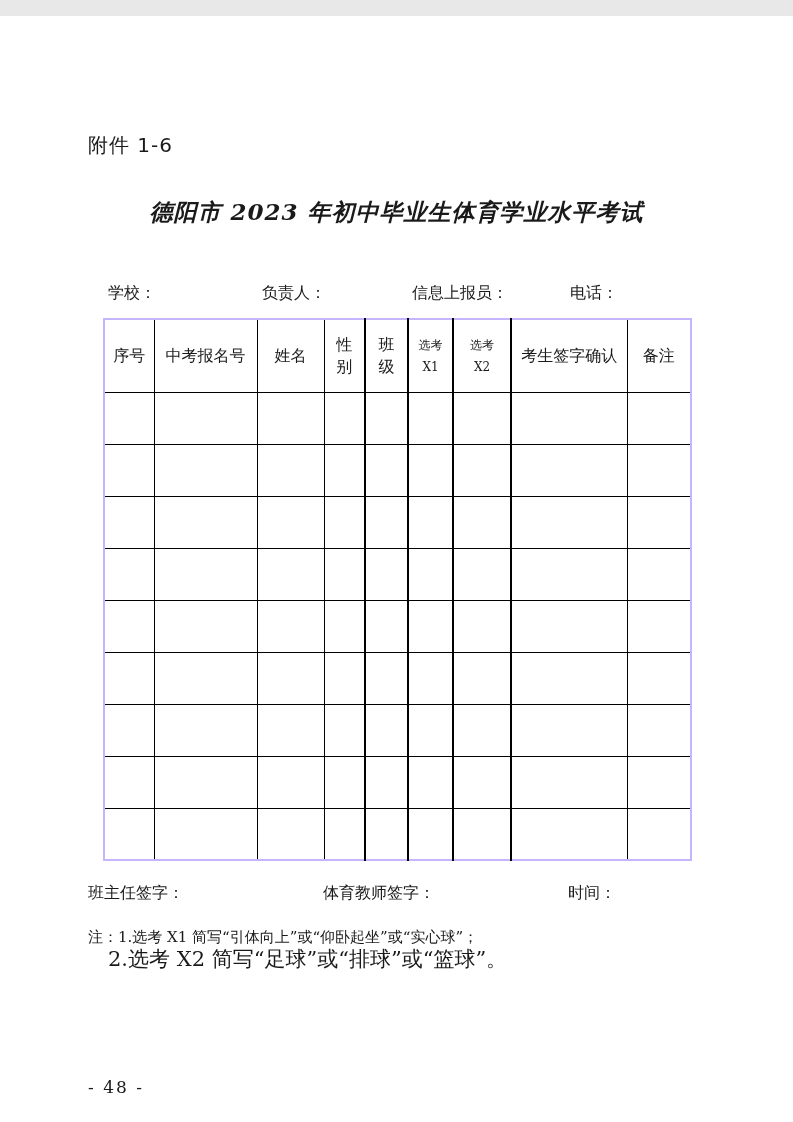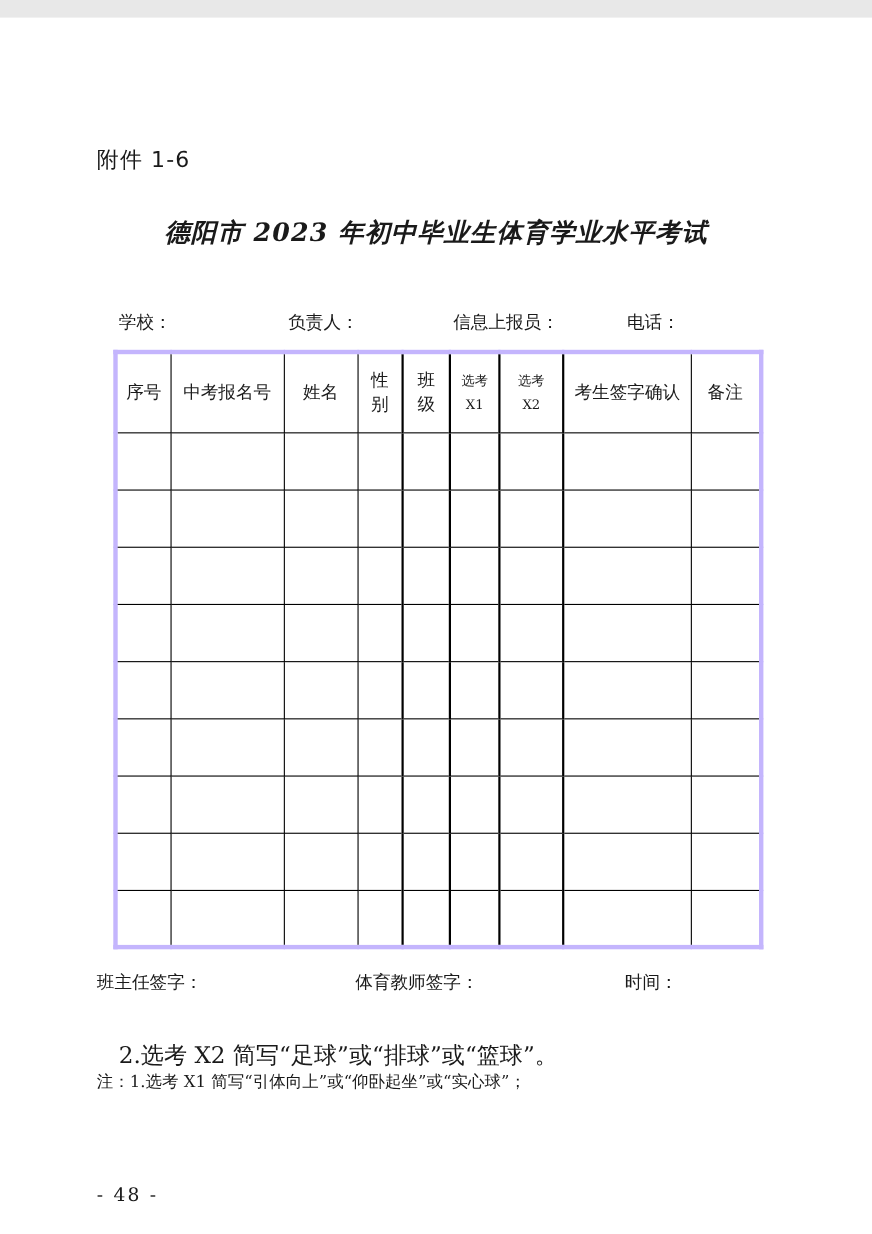--- a/index.html
+++ b/index.html
@@ -30,21 +30,21 @@
   .lb-school{left:108px;}
   .lb-manager{left:262px;}
   .lb-reporter{left:412px;}
   .lb-phone{left:570px;}
 
   table.form{
     position:absolute;left:103px;top:302px;
     width:587px;
     border-collapse:collapse;
     table-layout:fixed;
-    border:4px solid #c4b5fd;
+    border:2px solid #c4b5fd;
   }
   table.form th, table.form td{
     border:1px solid #000;
     padding:0;
     text-align:center;
     vertical-align:middle;
     font-weight:normal;
     font-size:16px;
     line-height:22px;
     white-space:pre-line;
@@ -59,21 +59,21 @@
   table.form th:nth-child(6), table.form th:nth-child(7){font-size:12px;}
   table.form thead tr{height:73px;}
   table.form tbody tr{height:52px;}
 
   .sig-line{position:absolute;left:0;top:866px;width:100%;font-size:16px;line-height:22px;}
   .sig-line .lb{position:absolute;white-space:nowrap;text-align:right;}
   .lb-headteacher{left:88px;}
   .lb-peteacher{left:323px;}
   .lb-time{left:568px;}
 
-  .note-1{position:absolute;left:88px;top:956px;font-size:15px;line-height:22px;white-space:nowrap;}
+  .note-1{position:absolute;left:88px;top:910px;font-size:15px;line-height:22px;white-space:nowrap;}
   .note-2{position:absolute;left:108px;top:932px;font-size:21px;line-height:22px;white-space:nowrap;}
 
   .page-number{
     position:absolute;left:88px;top:1061px;
     font-size:17px;letter-spacing:2px;text-align:center;
   }
 </style>
 </head>
 <body>
 

